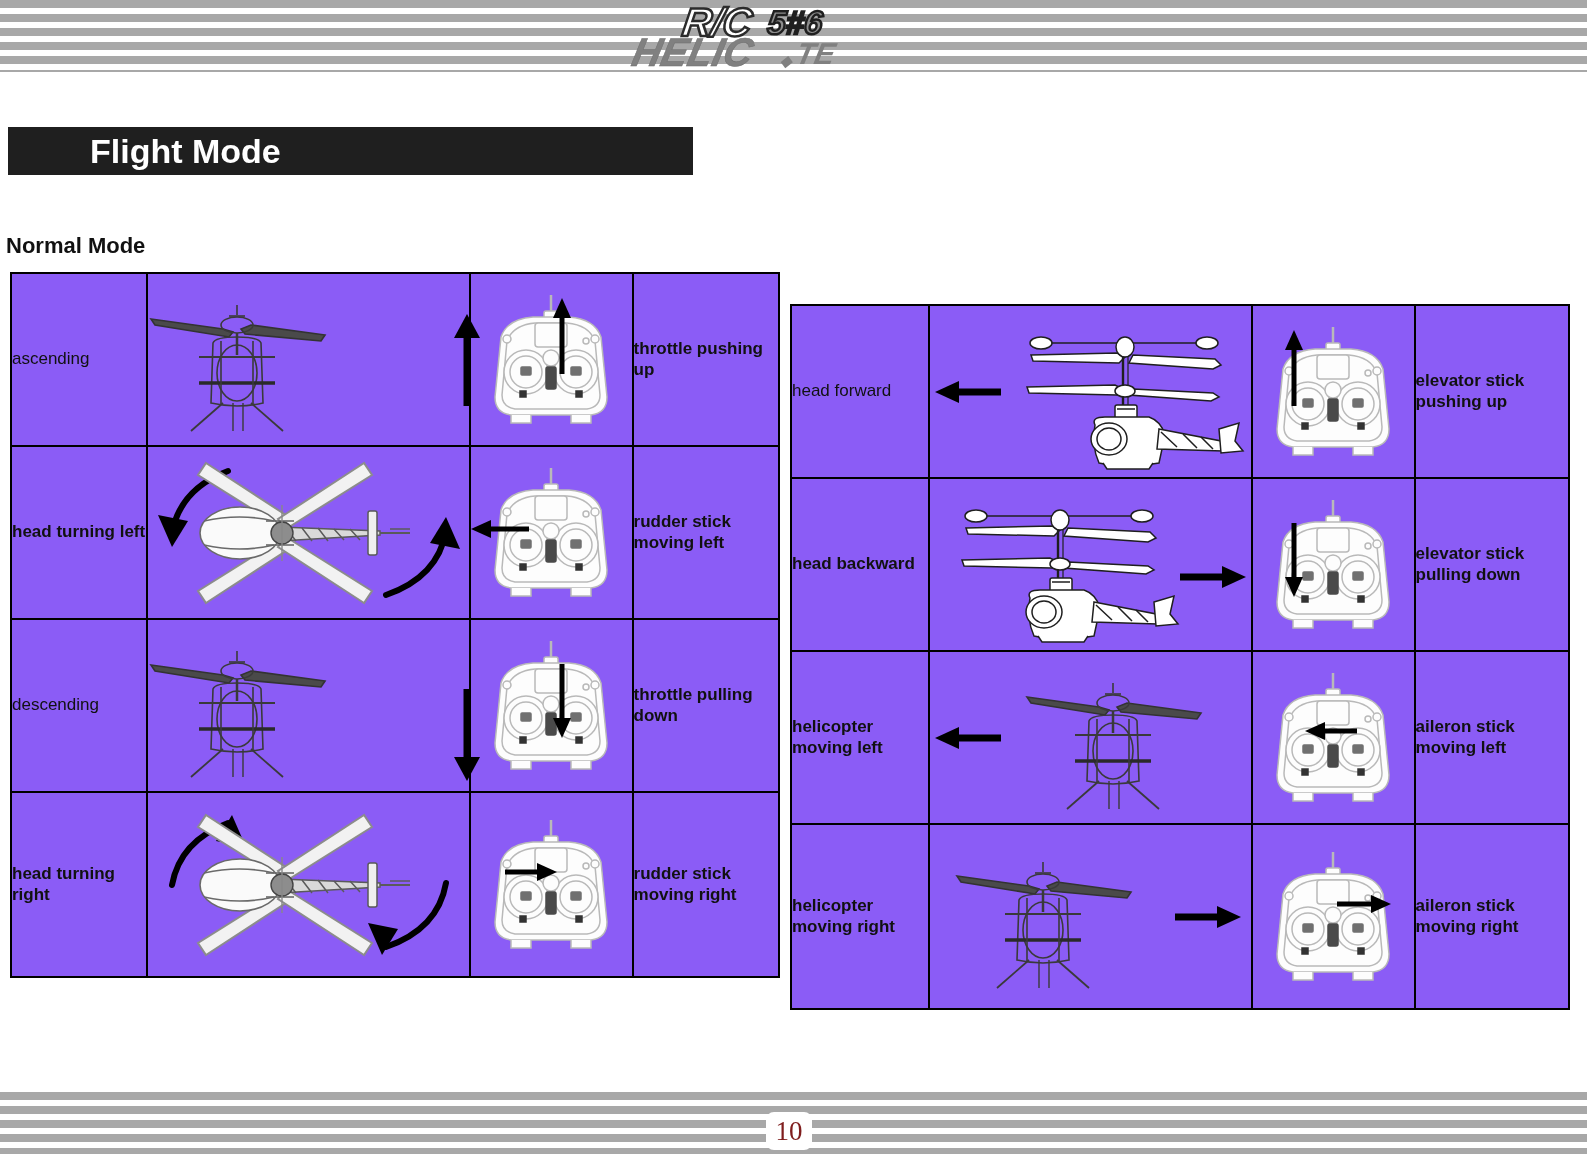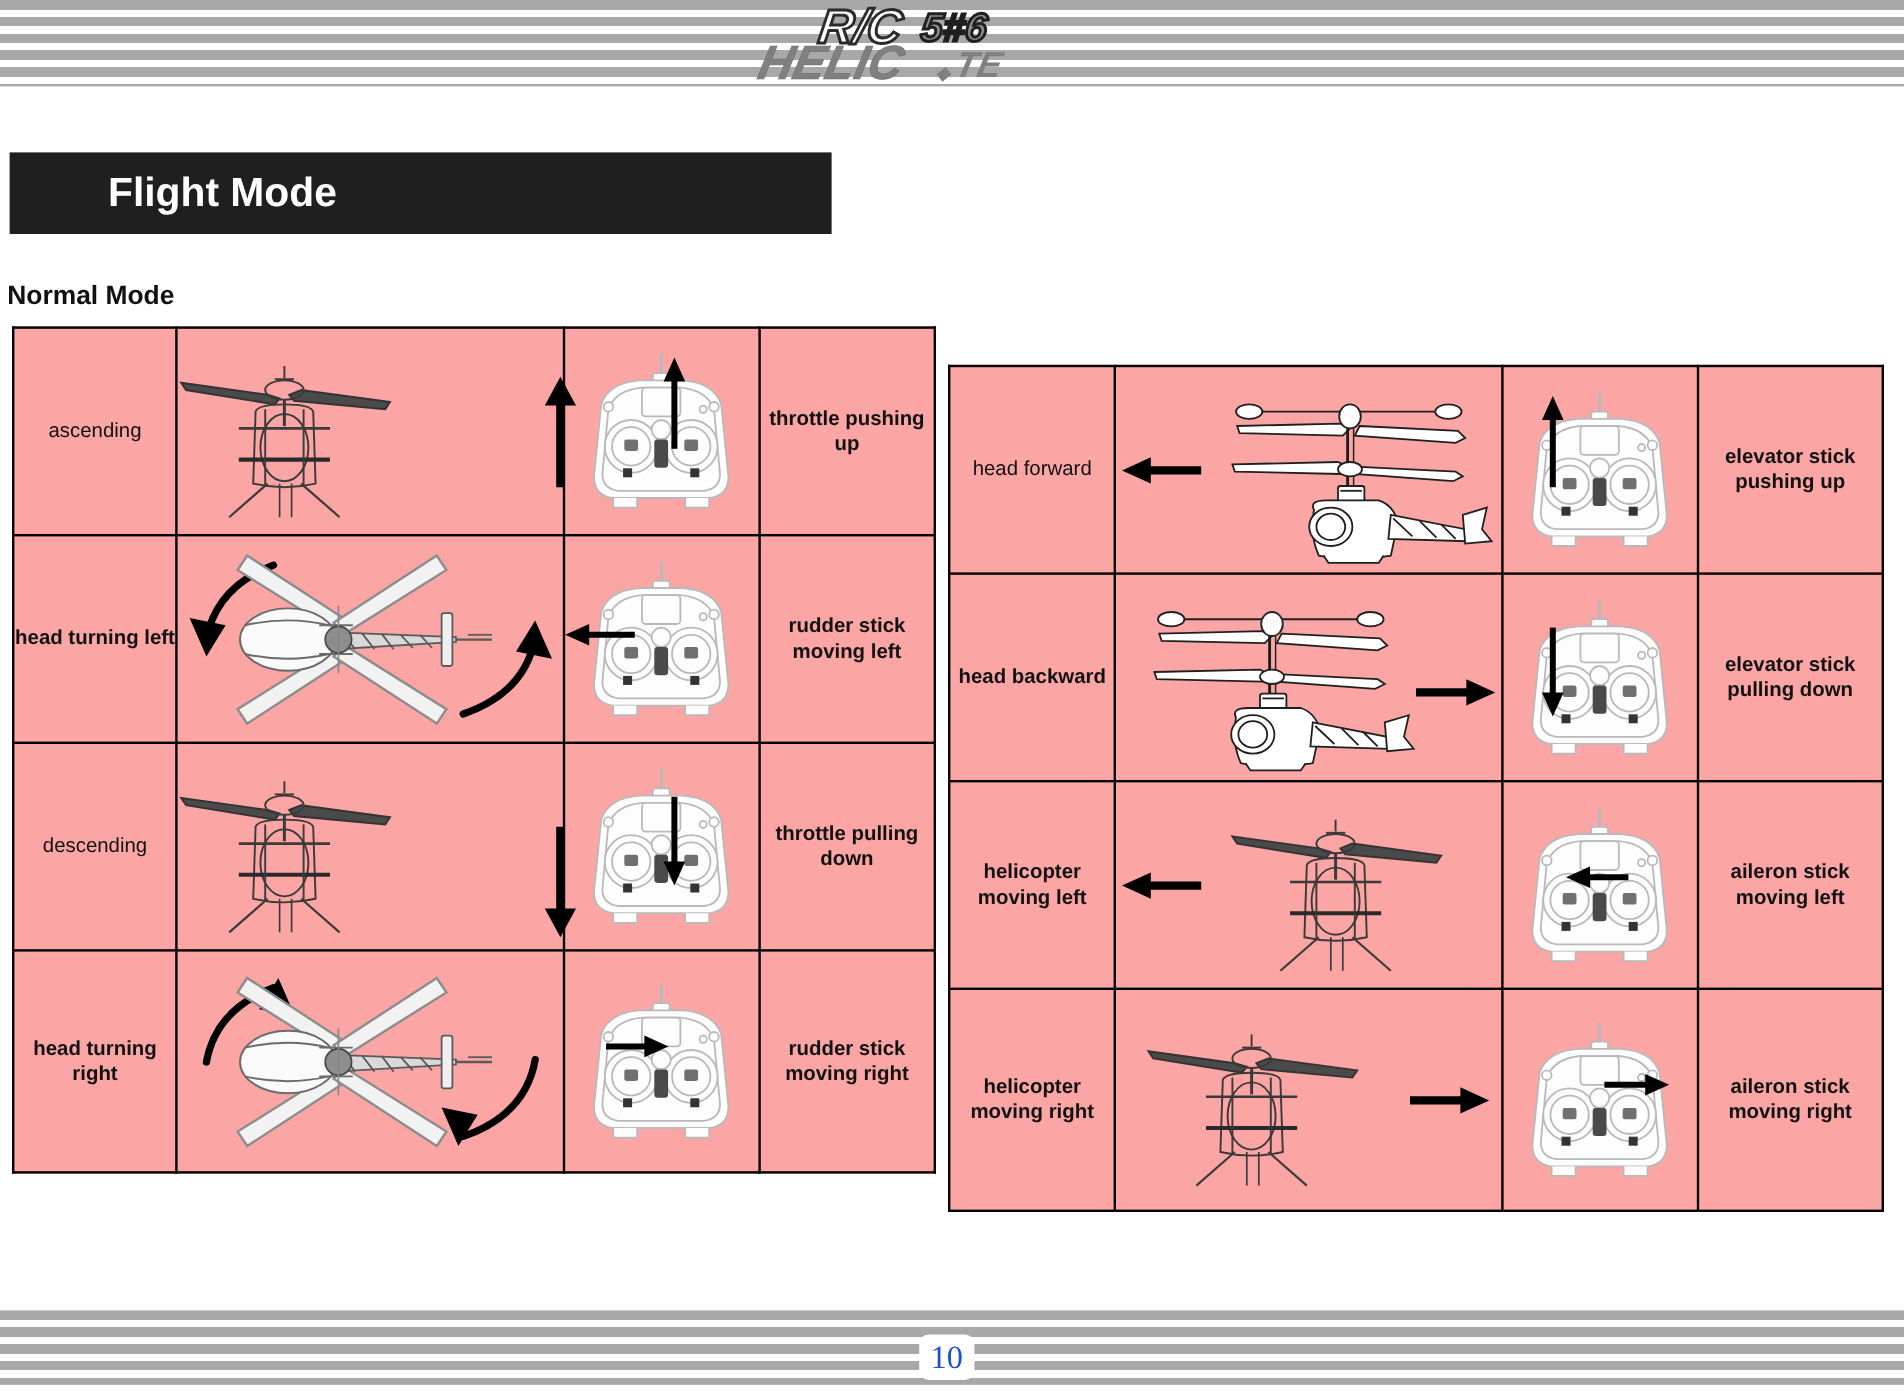--- a/index.html
+++ b/index.html
@@ -45,30 +45,30 @@
     left: 766px;
     width: 46px;
     height: 38px;
     background: #ffffff;
     border-radius: 8px;
     display: flex;
     align-items: center;
     justify-content: center;
     font-family: "Liberation Serif", serif;
     font-size: 27px;
-    color: #1d4ed8;
+    color: #7f1d1d;
   }
 
   
   .title-bar {
     position: absolute;
     top: 127px;
     left: 8px;
     width: 685px;
-    height: 68px;
+    height: 48px;
     background: #1f1f1f;
     display: flex;
     align-items: center;
   }
   .title-bar-text {
     color: #ffffff;
     font-size: 34px;
     font-weight: bold;
     margin-left: 82px;
     letter-spacing: 0px;
@@ -82,22 +82,21 @@
     font-weight: bold;
     color: #111111;
   }
 
   
   .mode-table {
     position: absolute;
     top: 272px;
     border-collapse: collapse;
     table-layout: fixed;
-    background: #fca5a5;
-    text-align: center;
+    background: #8b5cf6;
   }
   .mode-table.left  { left: 10px;  width: 770px; }
   .mode-table.right { left: 790px; width: 780px; margin-top: 32px; }
 
   .mode-table td {
     border: 2px solid #000000;
     padding: 0;
     vertical-align: middle;
     height: 173px;
   }

